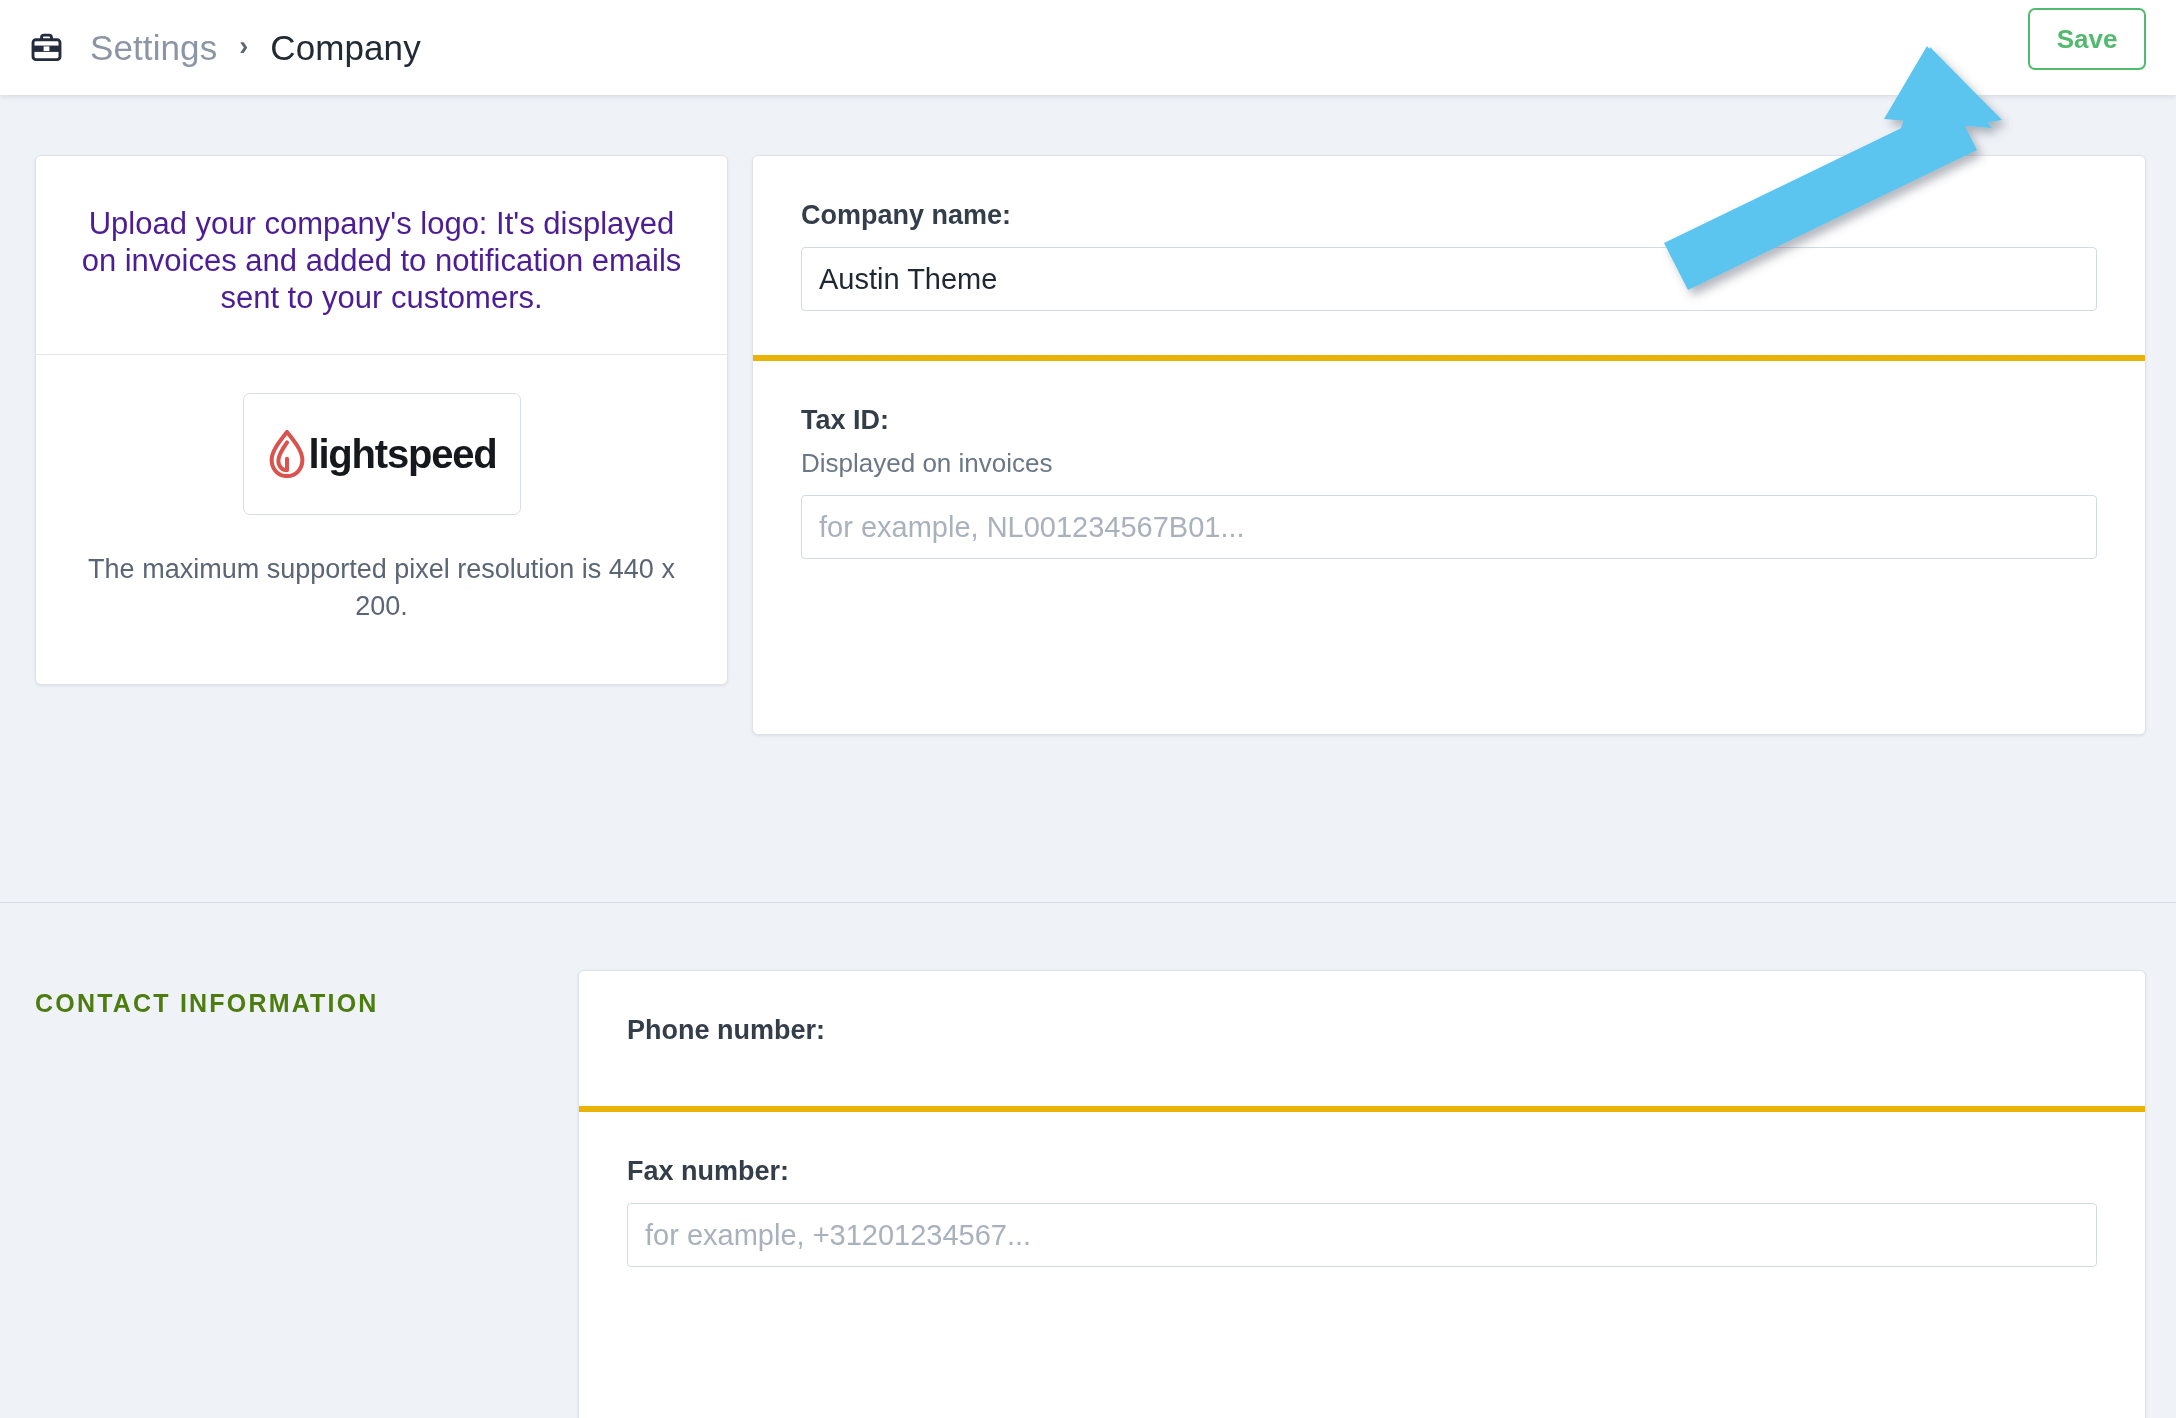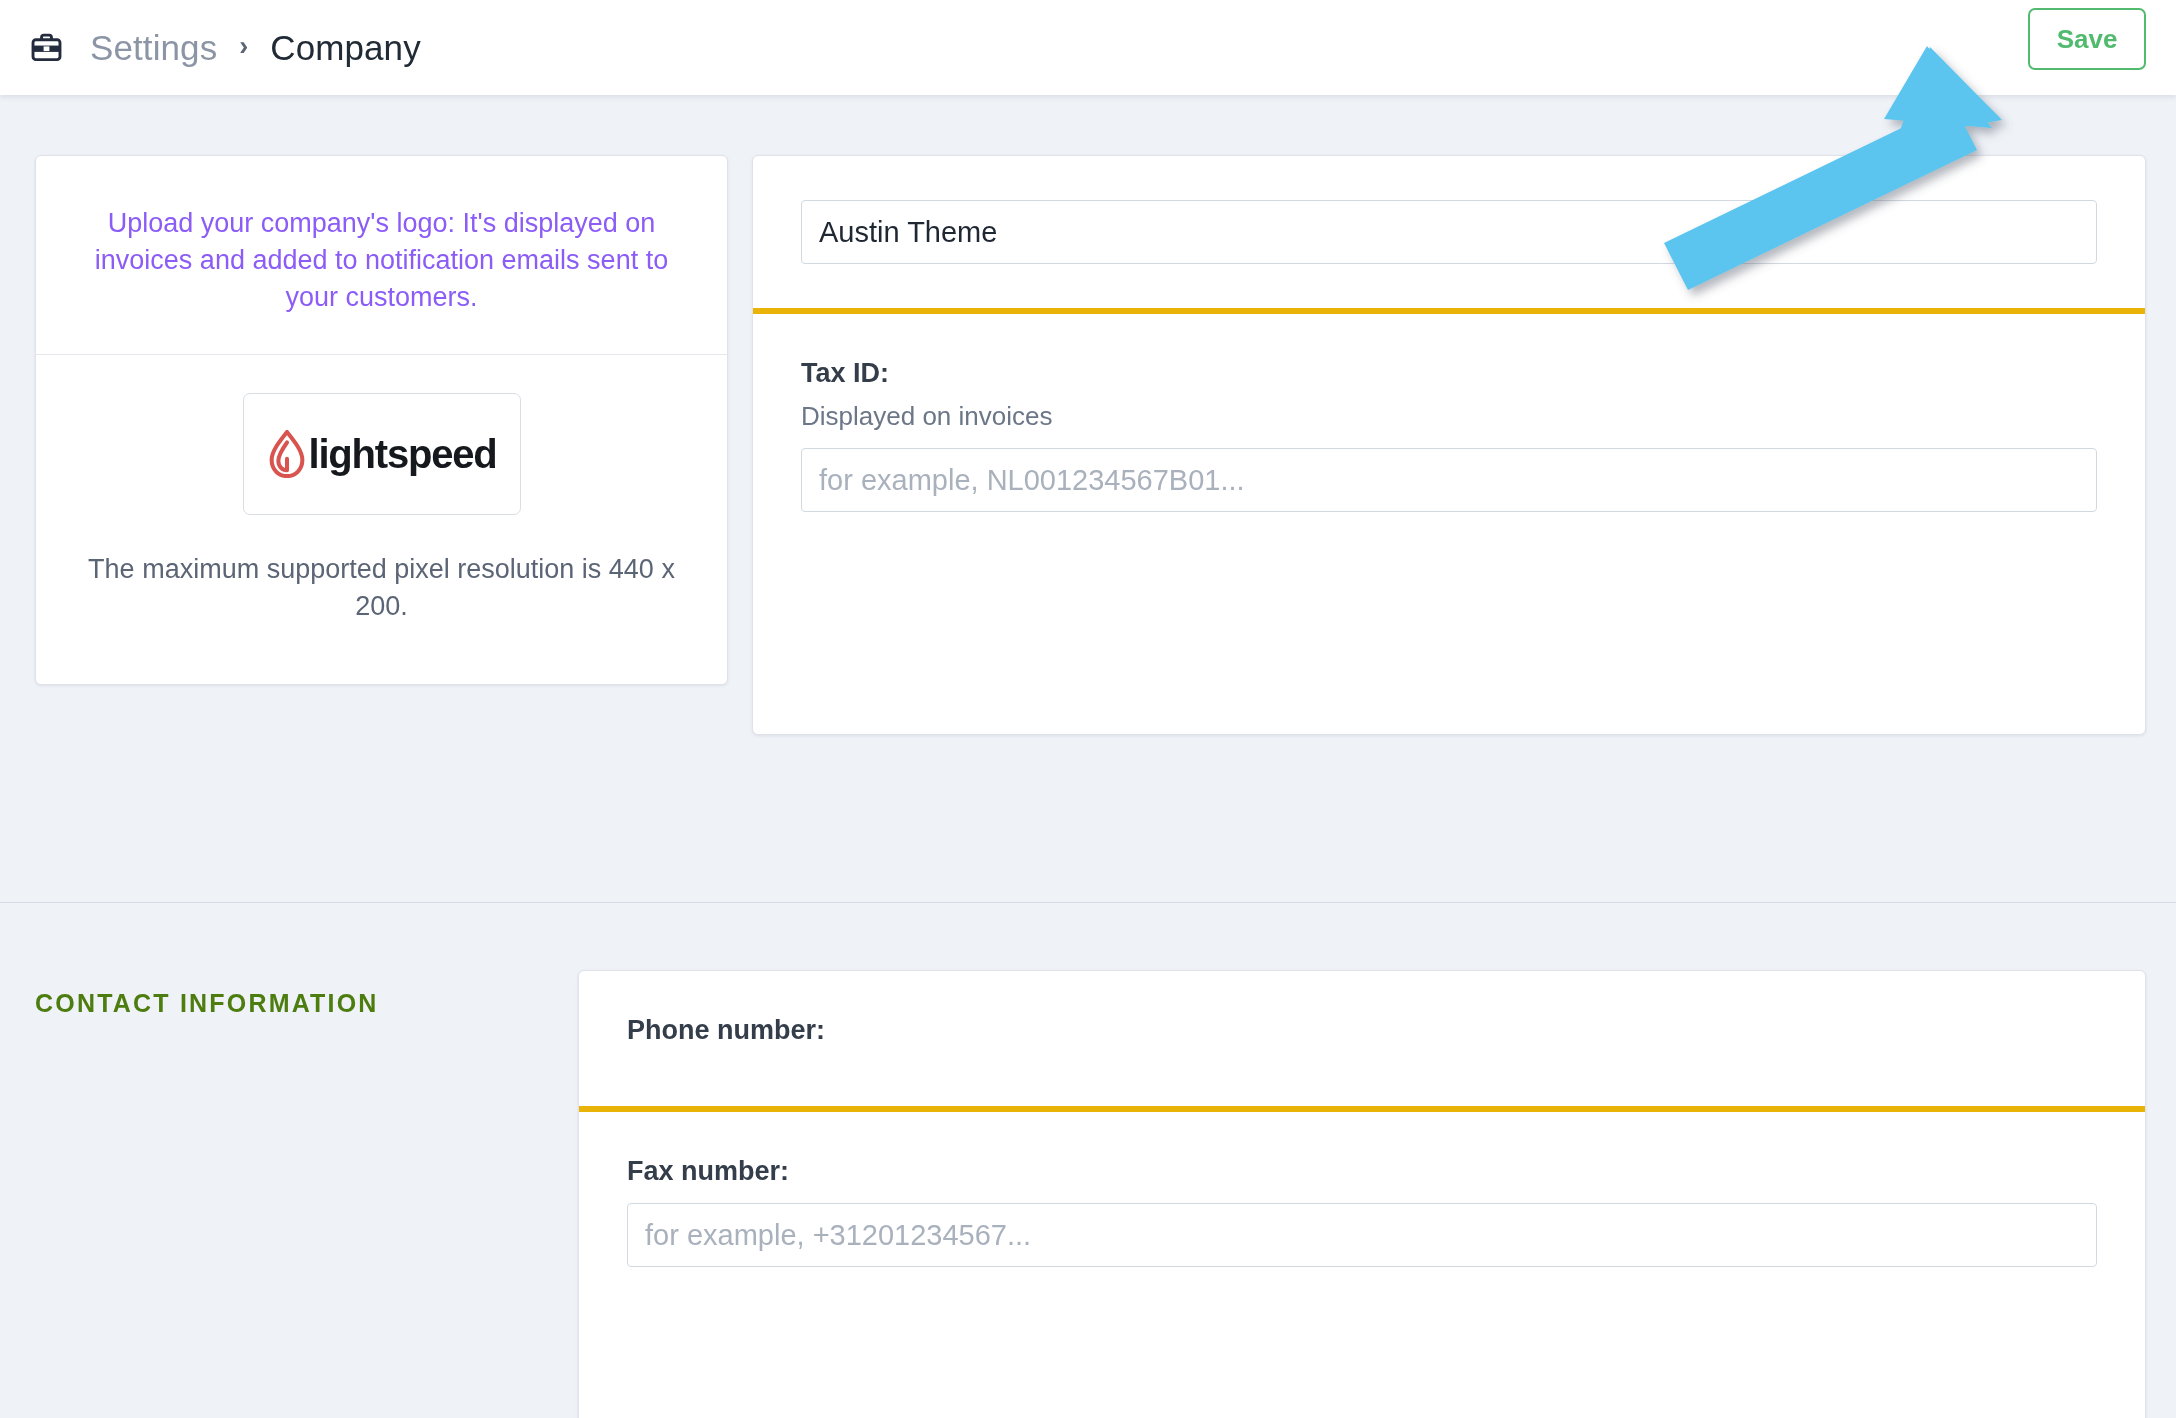--- a/index.html
+++ b/index.html
@@ -127,23 +127,23 @@
 
   .invoice-logo-title {
     font-size: 25px;
     font-weight: bold;
     letter-spacing: 2.2px;
     color: #1f2733;
     margin-bottom: 28px;
   }
 
   .invoice-logo-desc {
-    font-size: 27px;
+    font-size: 31px;
     line-height: 37px;
-    color: #8b5cf6;
+    color: #4c1d95;
   }
 
   .logo-card-bottom {
     padding: 38px 36px 0 36px;
     text-align: center;
   }
 
   .logo-frame {
     width: 278px;
     height: 122px;
@@ -305,20 +305,21 @@
               </svg>
             </span>
             <span class="ls-wordmark">lightspeed</span>
           </div>
           <div class="logo-res-text">The maximum supported pixel resolution is 440 x 200.</div>
         </div>
       </div>
 
       <div class="card company-card">
         <div class="field-block">
+          <label class="field-label">Company name:</label>
           <input class="text-input" type="text" value="Austin Theme" style="">
         </div>
         <div class="field-block">
           <label class="field-label">Tax ID:</label>
           <span class="field-sublabel">Displayed on invoices</span>
           <input class="text-input" type="text" placeholder="for example, NL001234567B01..." style="">
         </div>
       </div>
 
       <div class="hdivider" style="top:807px;"></div>

